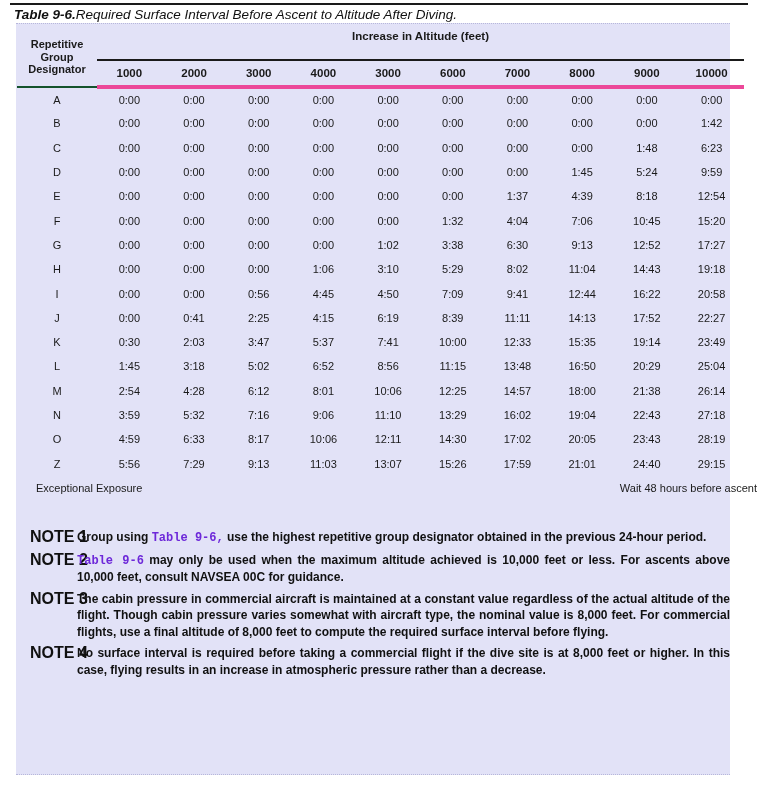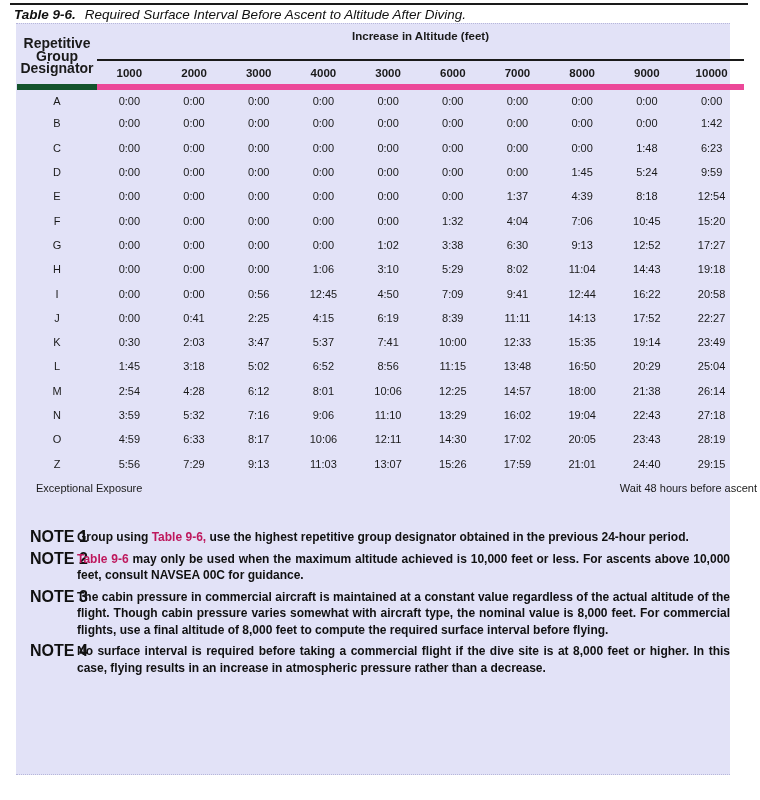--- a/index.html
+++ b/index.html
@@ -10,50 +10,50 @@
     overflow: hidden;
   }
   .top-rule {
     position: absolute; top: 3px; left: 10px; width: 738px; height: 2px;
     background: #1a1a1a;
   }
   .title {
     position: absolute; top: 7px; left: 14px;
     font-style: italic; font-size: 13.5px; color: #111111; white-space: nowrap;
   }
-  .title-label { font-weight: bold; margin-right: 9px; }
+  .title-label { font-weight: bold; }
   .highlight-block {
     position: absolute; top: 23px; left: 16px; width: 714px; height: 752px;
     background: #E2E2F7;
     border-top: 1px dotted #b7b7da;
     border-bottom: 1px dotted #b7b7da;
     box-sizing: border-box;
   }
   table.si-table {
     position: absolute; top: 4px; left: 1px; width: 727px;
     border-collapse: collapse; table-layout: fixed;
   }
   .si-table th, .si-table td {
     padding: 0; margin: 0; text-align: center;
     font-size: 11px; font-weight: normal; color: #1a1a1a;
   }
   th.corner {
-    font-weight: bold; font-size: 14px; line-height: 12.5px;
+    font-weight: bold; font-size: 11px; line-height: 12.5px;
     vertical-align: middle;
-    border-bottom: 6px solid #14532d;
+    border-bottom: 2px solid #14532d;
   }
   th.spanner {
     font-weight: bold; font-size: 11.5px;
     border-bottom: 2px solid #1a1a1a;
     height: 32px; vertical-align: middle;
     box-sizing: border-box; padding-bottom: 16px;
   }
   tr.colnum-row th {
     font-weight: bold; font-size: 11.5px;
-    border-bottom: 6px solid #ec4899;
+    border-bottom: 4px solid #ec4899;
     height: 27px; vertical-align: middle;
     box-sizing: border-box;
   }
   tbody.si-body td { height: 24.3px; box-sizing: border-box; }
   .bold-col { font-weight: bold; }
   .exceptional-row {
     position: absolute; top: 452px; left: 1px; width: 727px; height: 27px;
   }
   .exc-label {
     position: absolute; left: 19px; top: 6px; font-size: 11px;
@@ -68,21 +68,21 @@
   .note-row { display: flex; margin-bottom: 5px; }
   .note-label {
     width: 47px; flex-shrink: 0;
     font-size: 16px; font-weight: bold; white-space: nowrap;
     line-height: 16.5px; color: #111111;
   }
   .note-body {
     flex: 1; font-size: 12px; font-weight: bold; line-height: 16.5px;
     text-align: justify; color: #111111;
   }
-  a.doc-link { color: #be185d; text-decoration: none; cursor: pointer; }
+  a.doc-link { color: #6d28d9; text-decoration: none; cursor: pointer; font-family: Liberation Mono, monospace; }
 </style>
 </head>
 <body>
 
 <div class="top-rule"></div>
 
 <div class="title">
   <span class="title-label">Table 9-6.</span><span class="title-text">Required Surface Interval Before Ascent to Altitude After Diving.</span>
 </div>
 
@@ -218,21 +218,21 @@
           <td>8:02</td>
           <td class="bold-col">11:04</td>
           <td>14:43</td>
           <td>19:18</td>
         </tr>
         <tr>
           <td>I</td>
           <td>0:00</td>
           <td>0:00</td>
           <td>0:56</td>
-          <td>12:45</td>
+          <td>4:45</td>
           <td>4:50</td>
           <td>7:09</td>
           <td>9:41</td>
           <td class="bold-col">12:44</td>
           <td>16:22</td>
           <td>20:58</td>
         </tr>
         <tr>
           <td>J</td>
           <td>0:00</td>

